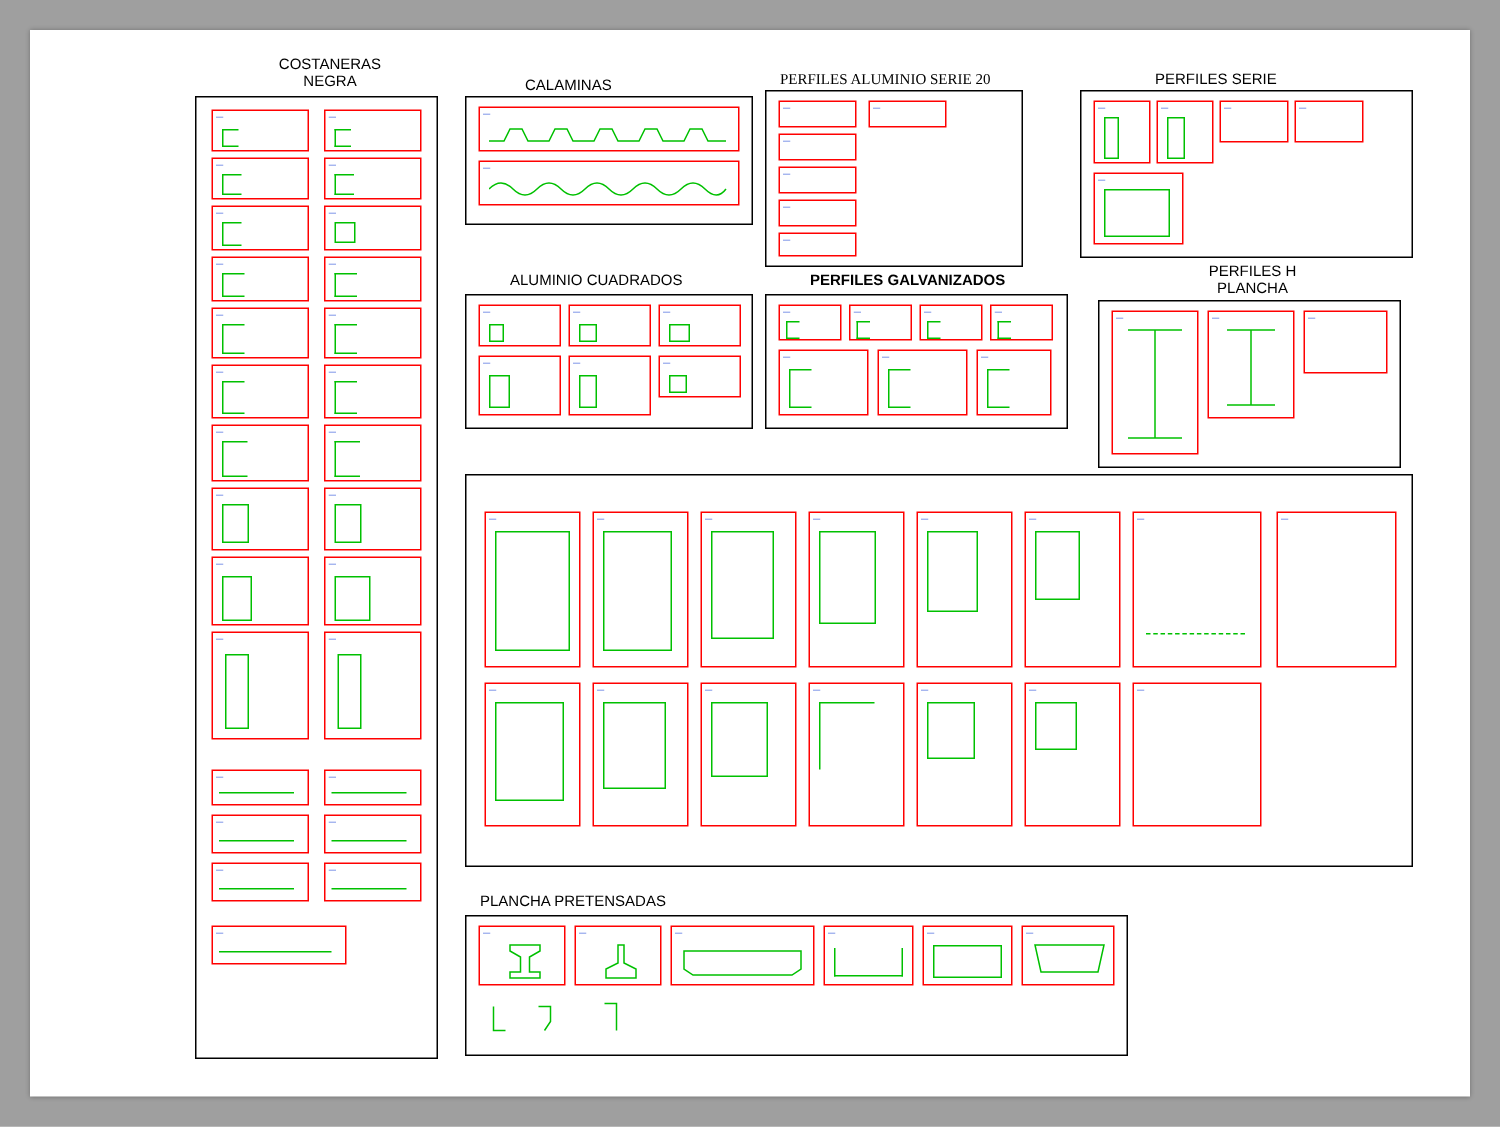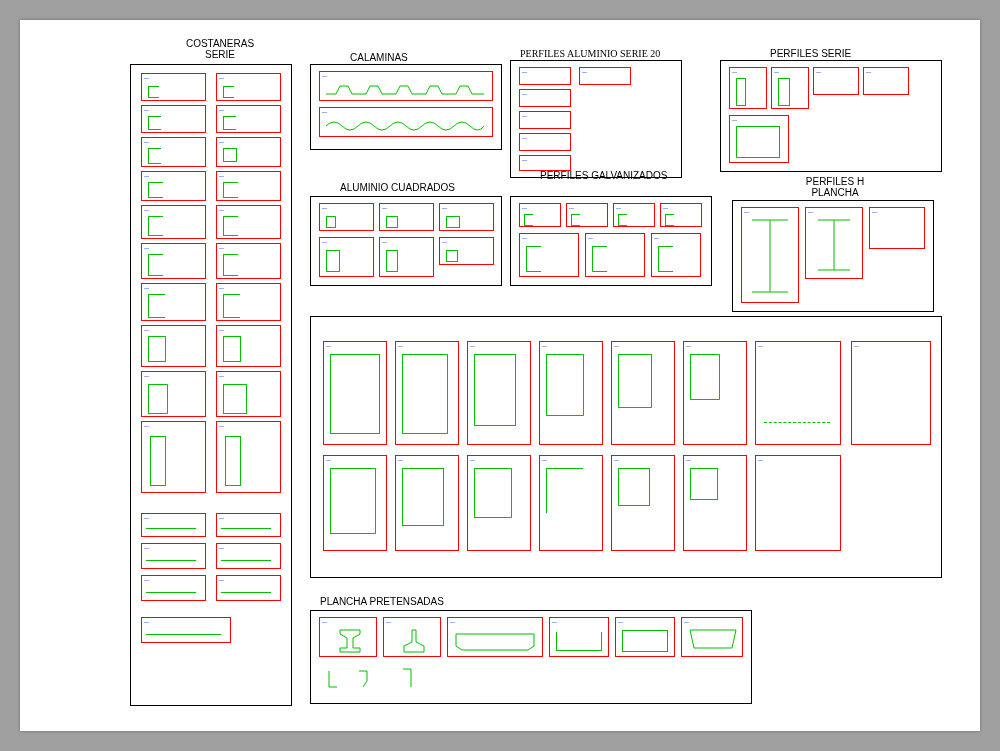--- a/index.html
+++ b/index.html
@@ -67,21 +67,21 @@
   .g-dash {
     border-top: 1px dashed #00c000;
   }
 </style>
 </head>
 <body>
 
 <div class="sheet">
 
   <div class="group-title" style="left:140px; top:18px; width:120px;">COSTANERAS
-SERIE</div>
+NEGRA</div>
   <div class="group" style="left:110px; top:44px; width:160px; height:640px;">
 
     <div class="cell" style="left:10px; top:8px; width:65px; height:28px;">
         <span class="label">—</span>
         <div class="glyph g-c" style="left:6px; top:12px; width:10px; height:10px;"></div>
       </div>
     <div class="cell" style="left:85px; top:8px; width:65px; height:28px;">
         <span class="label">—</span>
         <div class="glyph g-c" style="left:6px; top:12px; width:10px; height:10px;"></div>
       </div>
@@ -259,21 +259,21 @@
         <span class="label">—</span>
       </div>
     <div class="cell" style="left:8px; top:72px; width:52px; height:18px;">
         <span class="label">—</span>
       </div>
     <div class="cell" style="left:8px; top:94px; width:52px; height:16px;">
         <span class="label">—</span>
       </div>
   </div>
 
-  <div class="group-title" style="left:520px; top:150px;">PERFILES GALVANIZADOS</div>
+  <div class="group-title" style="left:520px; top:162px;font-weight:bold;">PERFILES GALVANIZADOS</div>
   <div class="group" style="left:490px; top:176px; width:200px; height:88px;">
     <div class="cell" style="left:8px; top:6px; width:42px; height:24px;">
         <span class="label">—</span>
         <div class="glyph g-c" style="left:4px; top:10px; width:8px; height:10px;"></div>
       </div>
     <div class="cell" style="left:55px; top:6px; width:42px; height:24px;">
         <span class="label">—</span>
         <div class="glyph g-c" style="left:4px; top:10px; width:8px; height:10px;"></div>
       </div>
     <div class="cell" style="left:102px; top:6px; width:42px; height:24px;">

